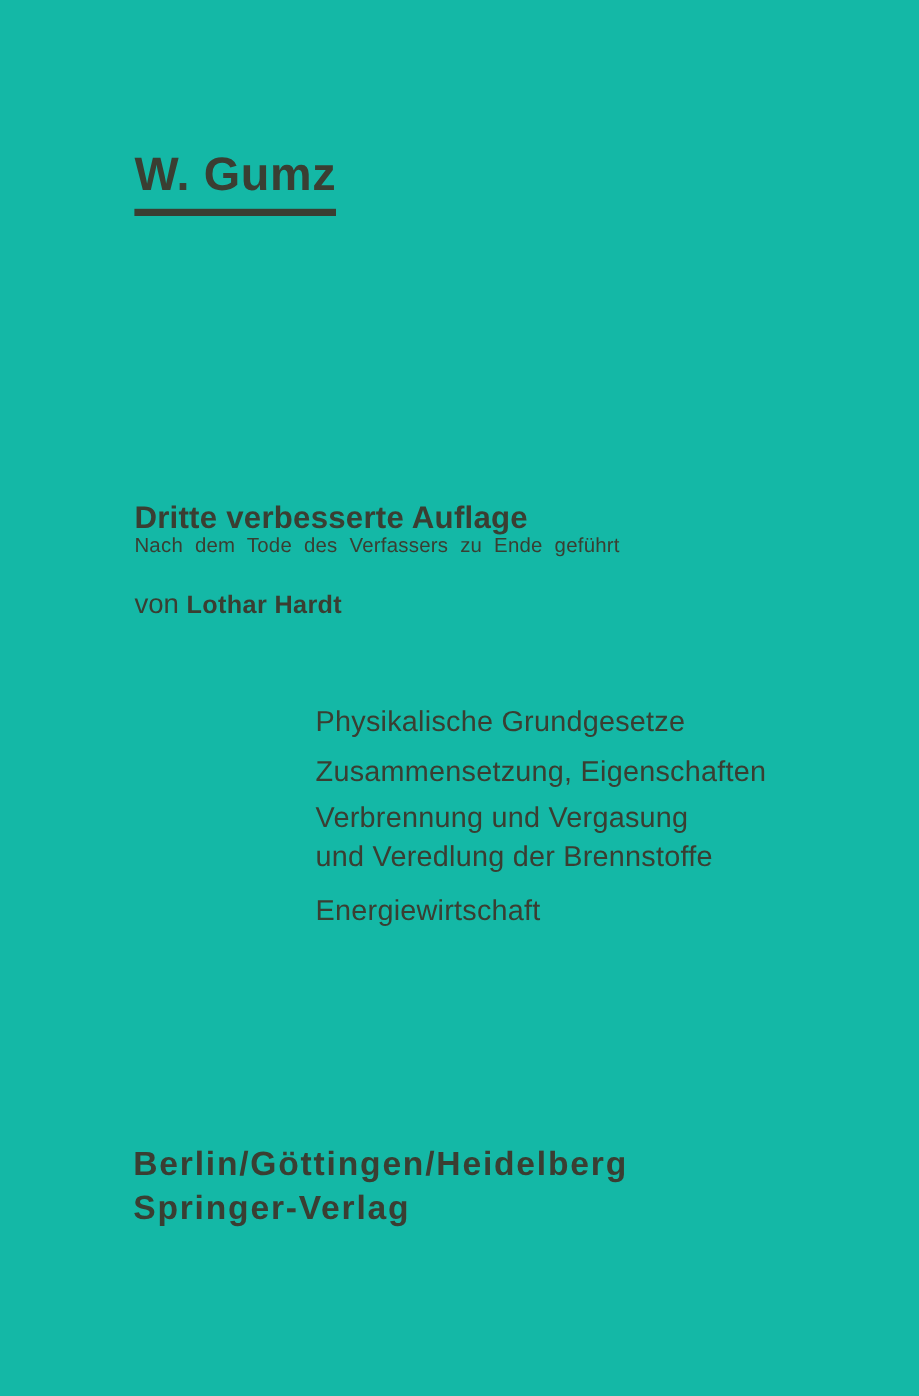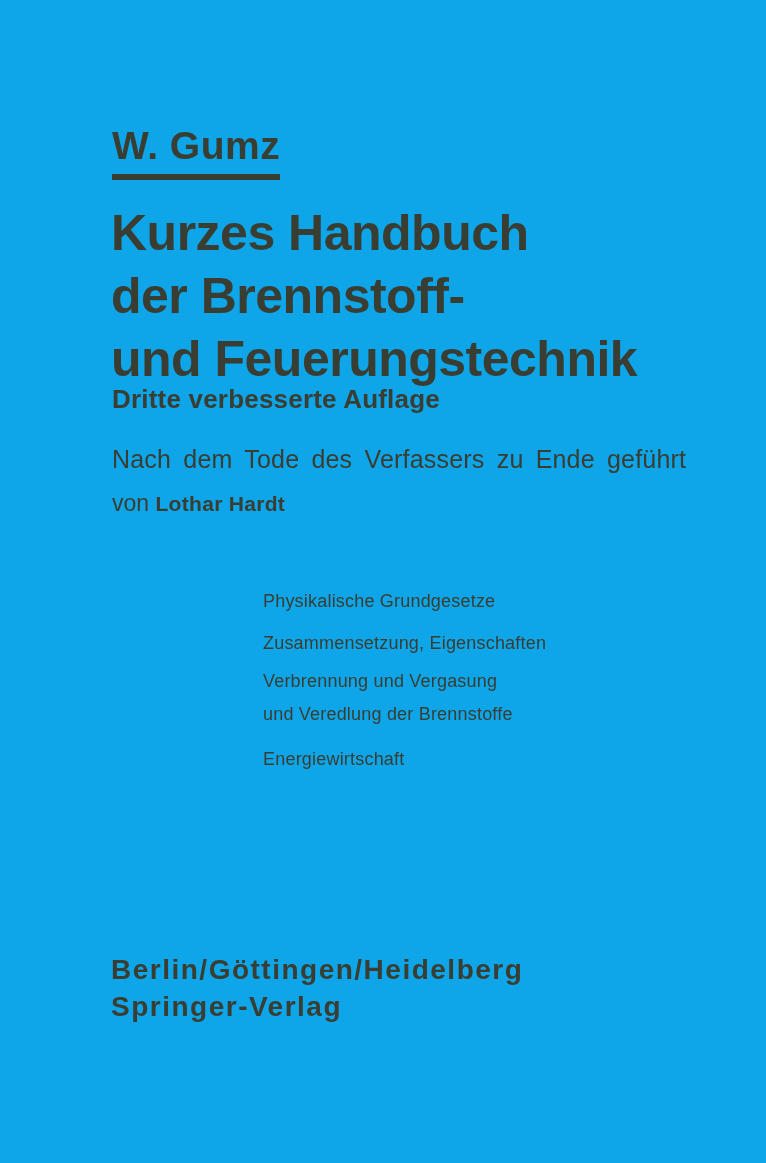--- a/index.html
+++ b/index.html
@@ -4,21 +4,21 @@
 <style>
   html, body {
     margin: 0;
     padding: 0;
     background: #d3c9a5;
   }
   .cover {
     position: relative;
     width: 766px;
     height: 1163px;
-    background: #0ea5e9;
+    background: #14b8a6;
     color: #3a3e32;
     font-family: "Liberation Sans", sans-serif;
     overflow: hidden;
   }
   .author {
     position: absolute;
     left: 112px;
     top: 124px;
     font-size: 39px;
     font-weight: bold;
@@ -34,31 +34,31 @@
     top: 202px;
     font-size: 50px;
     font-weight: bold;
     letter-spacing: -0.5px;
     line-height: 63px;
     white-space: nowrap;
   }
   .edition {
     position: absolute;
     left: 112px;
-    top: 384px;
+    top: 416px;
     font-size: 26px;
     font-weight: bold;
     letter-spacing: 0.2px;
     white-space: nowrap;
   }
   .note {
     position: absolute;
     left: 112px;
     top: 445px;
-    font-size: 25px;
+    font-size: 17px;
     font-weight: normal;
     word-spacing: 5px;
     letter-spacing: 0.2px;
     white-space: nowrap;
   }
   .byline {
     position: absolute;
     left: 112px;
     top: 486px;
     font-size: 23px;
@@ -67,21 +67,21 @@
   }
   .byline .byline-name {
     font-size: 21px;
     font-weight: bold;
     letter-spacing: 0.3px;
   }
   .topics {
     position: absolute;
     left: 263px;
     top: 585px;
-    font-size: 18px;
+    font-size: 24px;
     font-weight: normal;
     line-height: 33px;
     letter-spacing: 0.2px;
     white-space: nowrap;
   }
   .topic-line { display: block; }
   .topic-line.gap-item { margin-top: 9px; }
   .topic-line.gap-small { margin-top: 5px; }
   .topic-line.gap-item2 { margin-top: 12px; }
   .publisher {
@@ -95,25 +95,20 @@
     white-space: nowrap;
   }
 </style>
 </head>
 <body>
 
 <div class="cover">
 
   <div class="author">W. Gumz</div>
 
-  <div class="title">
-    <span class="topic-line">Kurzes Handbuch</span>
-    <span class="topic-line">der Brennstoff-</span>
-    <span class="topic-line">und Feuerungstechnik</span>
-  </div>
 
   <div class="edition">Dritte verbesserte Auflage</div>
 
   <div class="note">Nach dem Tode des Verfassers zu Ende geführt</div>
 
   <div class="byline">
     <span>von</span>
     <span class="byline-name">Lothar Hardt</span>
   </div>
 

